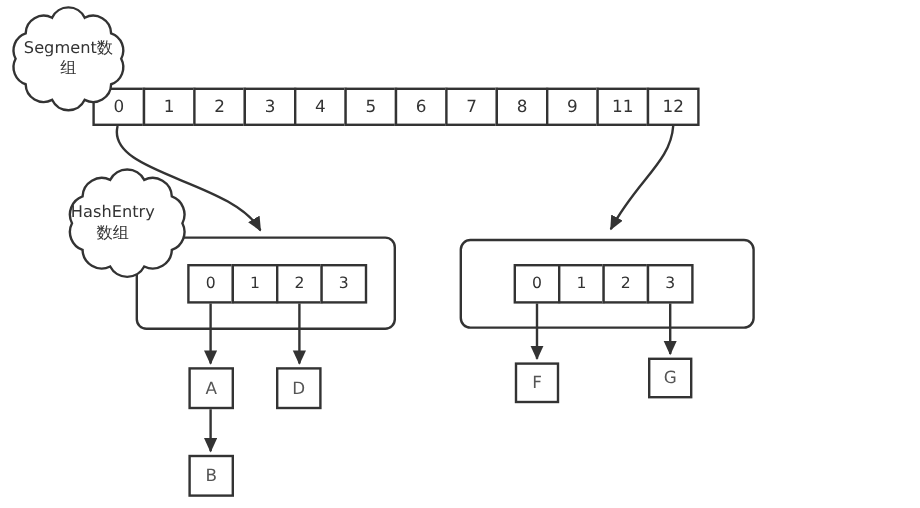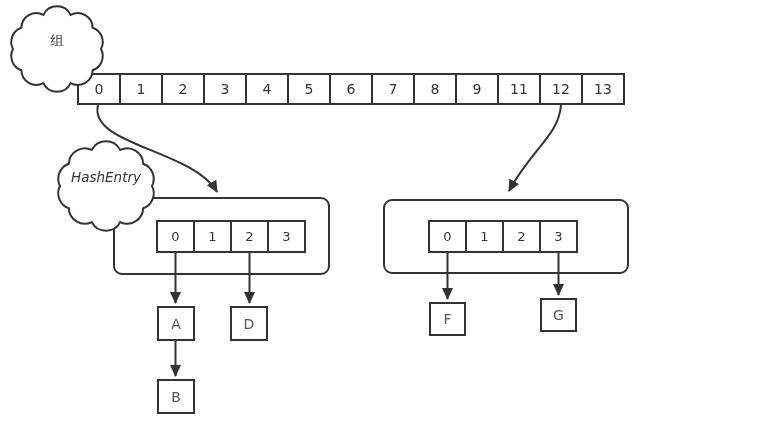--- a/index.html
+++ b/index.html
@@ -54,21 +54,20 @@
     <div class="cell">2</div>
     <div class="cell">3</div>
     <div class="cell">4</div>
     <div class="cell">5</div>
     <div class="cell">6</div>
     <div class="cell">7</div>
     <div class="cell">8</div>
     <div class="cell">9</div>
     <div class="cell">11</div>
     <div class="cell">12</div>
-    <div class="cell">13</div>
   </div>
 
   <div class="roundrect" style="left:113px; top:197px; width:217px; height:78px;"></div>
   <div class="hstack" style="left:156px; top:220px;">
     <div class="icell">0</div>
     <div class="icell">1</div>
     <div class="icell">2</div>
     <div class="icell">3</div>
   </div>
 
@@ -106,20 +105,22 @@
     <path d="M 561 105 C 559 135, 531 150, 509 191" fill="none" stroke="#333333" stroke-width="2" marker-end="url(#ah)"></path>
 
     <path d="M 175.5 253 L 175.5 303" fill="none" stroke="#333333" stroke-width="2" marker-end="url(#ah)"></path>
     <path d="M 249.5 253 L 249.5 303" fill="none" stroke="#333333" stroke-width="2" marker-end="url(#ah)"></path>
     <path d="M 175.5 341 L 175.5 376" fill="none" stroke="#333333" stroke-width="2" marker-end="url(#ah)"></path>
     <path d="M 447.5 253 L 447.5 299" fill="none" stroke="#333333" stroke-width="2" marker-end="url(#ah)"></path>
     <path d="M 558.5 253 L 558.5 295" fill="none" stroke="#333333" stroke-width="2" marker-end="url(#ah)"></path>
   </svg>
 
   <div class="cloud-label" style="left:13px; top:32px; width:88px;">
+    <div>Segment数</div>
     <div>组</div>
   </div>
-  <div class="cloud-label" style="left:61px; top:169px; width:90px;font-style:italic;">
+  <div class="cloud-label" style="left:49px; top:169px; width:90px;">
     <div>HashEntry</div>
+    <div>数组</div>
   </div>
 
 
 </div>
 
 </body></html>

